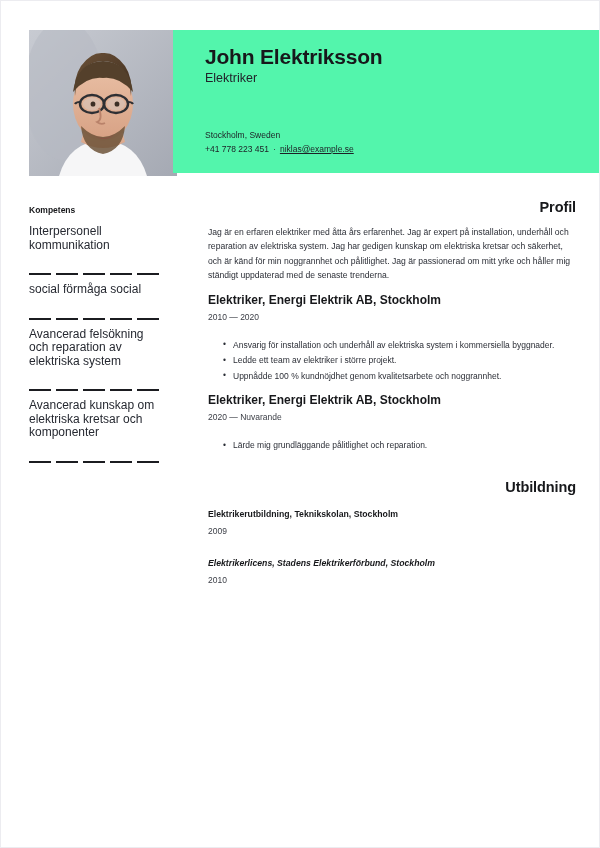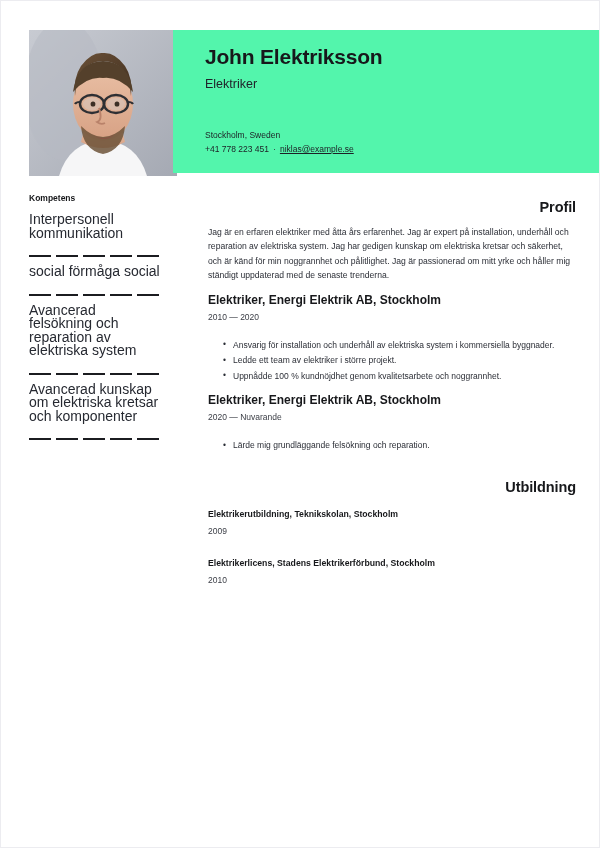--- a/index.html
+++ b/index.html
@@ -31,41 +31,41 @@
     width: 430px; height: 143px;
     background: var(--accent);
   }
   .hdr-inner { position: absolute; left: 32px; top: 14px; right: 20px; }
   .name {
     font-size: 21px; font-weight: 700; color: #17181b;
     letter-spacing: -0.2px; line-height: 26px;
   }
   .role {
     font-size: 12.5px; font-weight: 400; color: #20222a;
-    margin-top: 6px; line-height: 17px;
+    margin-top: 0; line-height: 17px;
   }
   .contact {
     position: absolute; left: 32px; top: 98px;
     font-size: 8.5px; color: #1d2026; line-height: 14px;
   }
   .contact .sep { padding: 0 4px; color: #2a2d34; }
   .contact a { color: #1d2026; text-decoration: underline; margin-top: 21px; }
 
   
   .body { position: absolute; left: 0; top: 175px; width: 600px; }
 
   
-  .sidebar { position: absolute; left: 28px; top: 16px; width: 132px; }
+  .sidebar { position: absolute; left: 28px; top: 28px; width: 132px; }
   .side-title {
     font-size: 8.5px; font-weight: 700; color: #17181b;
     line-height: 13px; margin-bottom: 8px;
   }
   .skill {
-    font-size: 14px; color: #262931; line-height: 13.5px;
-    padding-bottom: 15px;
+    font-size: 12px; color: #262931; line-height: 13.5px;
+    padding-bottom: 21px;
   }
   .skill-sep {
     height: 2px; width: 100%;
     background-image: repeating-linear-gradient(to right,
         #1b1c20 0px, #1b1c20 22px, transparent 22px, transparent 27px);
     margin-bottom: 8px;
   }
 
   
   .main { position: absolute; left: 207px; top: 22px; width: 368px; }
@@ -96,21 +96,21 @@
     content: "\2022"; position: absolute; left: 15px; top: -0.5px;
     color: #2b2e36; font-size: 8.5px;
   }
   .edu-head {
     font-size: 8.7px; font-weight: 700; color: #17181b;
     line-height: 13px; margin-top: 11px;
   }
   .edu-date {
     font-size: 8.5px; color: #3a3d45; line-height: 13px; margin-top: 4px;
   }
-  .edu-head.gap { margin-top: 19px; }
+  .edu-head.gap { margin-top: 19px; font-style: italic; }
 </style>
 </head>
 <body>
 
 <div class="page">
 
   <div class="header">
 
     <div class="photo">
       <svg viewBox="0 0 148 146">
@@ -197,21 +197,21 @@
           <li>Ansvarig för installation och underhåll av elektriska system i kommersiella byggnader.</li>
           <li>Ledde ett team av elektriker i större projekt.</li>
           <li>Uppnådde 100 % kundnöjdhet genom kvalitetsarbete och noggrannhet.</li>
         </ul>
       </div>
 
       <div>
         <div class="job-head">Elektriker, Energi Elektrik AB, Stockholm</div>
         <div class="job-date">2020 — Nuvarande</div>
         <ul class="bullets">
-          <li>Lärde mig grundläggande felsökning och reparation.</li>
+          <li>Lärde mig grundläggande pålitlighet och reparation.</li>
         </ul>
       </div>
 
       <div class="sec-title t3">Utbildning</div>
 
       <div>
         <div class="edu-head">Elektrikerutbildning, Teknikskolan, Stockholm</div>
         <div class="edu-date">2009</div>
       </div>
 

